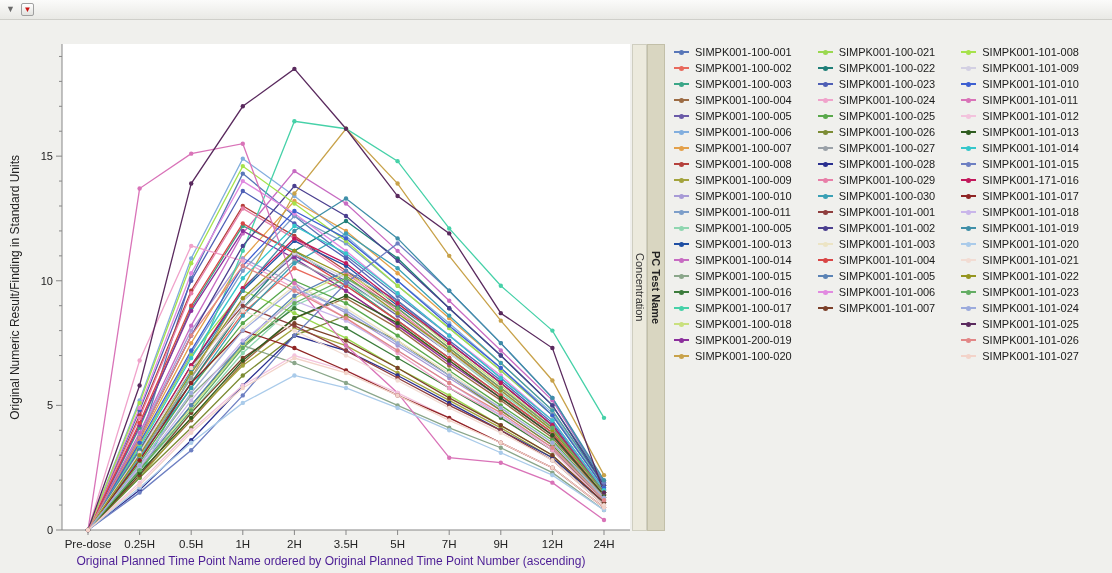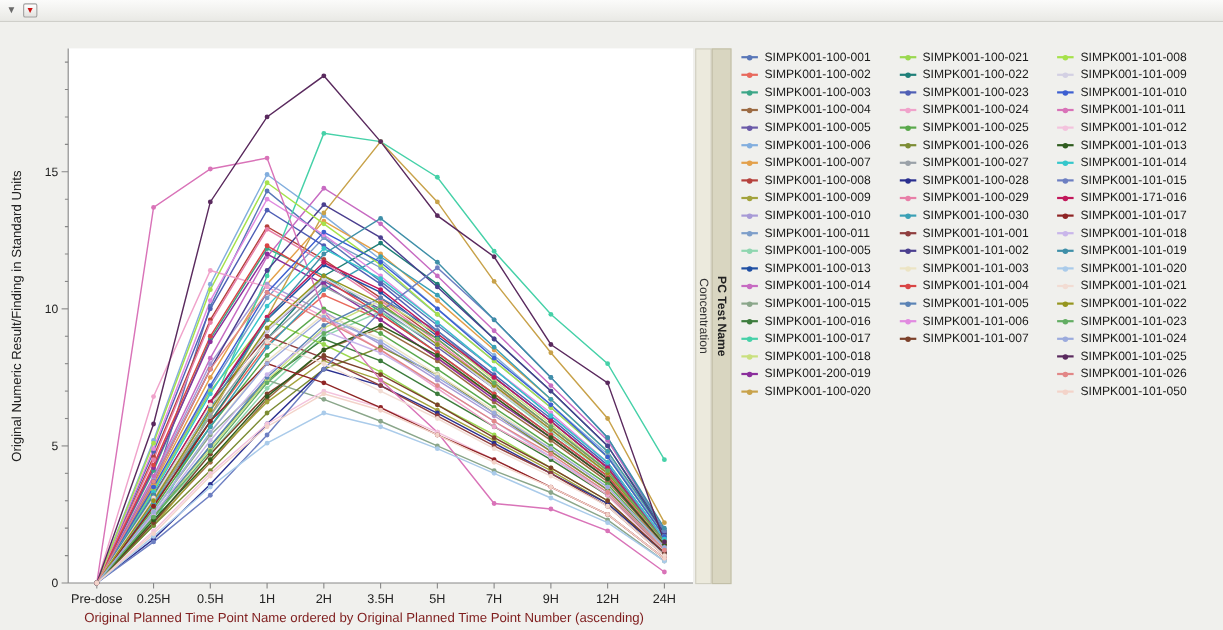--- a/index.html
+++ b/index.html
@@ -28,21 +28,21 @@
   #report-title{font-weight:bold;font-size:12px;color:#181832;}
   
   .vwrap{display:flex;align-items:center;justify-content:center;}
   #ylabel{position:absolute;left:6px;top:44px;width:18px;height:487px;}
   #ylabel span{
     writing-mode:vertical-rl;transform:rotate(180deg);
     white-space:nowrap;font-size:12px;color:#222;
   }
   #xlabel{
     position:absolute;left:30px;top:554px;width:602px;
-    text-align:center;font-size:12px;color:#7f1d1d;
+    text-align:center;font-size:12px;color:#4c1d95;
   }
   
   #plot-svg{position:absolute;left:30px;top:38px;font-family:"Liberation Sans",sans-serif;}
   
   .strip{position:absolute;top:44px;height:487px;box-sizing:border-box;}
   #strip-level{
     left:632px;width:15px;background:#eceadd;border:1px solid #cfcec0;
   }
   #strip-level span{writing-mode:vertical-rl;white-space:nowrap;font-size:11px;color:#333;}
   #strip-group{
@@ -1216,19 +1216,19 @@
               <span class="gline" style="background: rgb(226, 135, 135);"></span>
               <span class="gdot" style="background: rgb(226, 135, 135);"></span>
             </span>
             <span class="glabel">SIMPK001-101-026</span>
           </div>
           <div class="legend-item">
             <span class="glyph">
               <span class="gline" style="background: rgb(243, 211, 201);"></span>
               <span class="gdot" style="background: rgb(243, 211, 201);"></span>
             </span>
-            <span class="glabel">SIMPK001-101-050</span>
+            <span class="glabel">SIMPK001-101-027</span>
           </div>
         </div>
     </div>
   </div>
 
 </div>
 
 </body></html>

